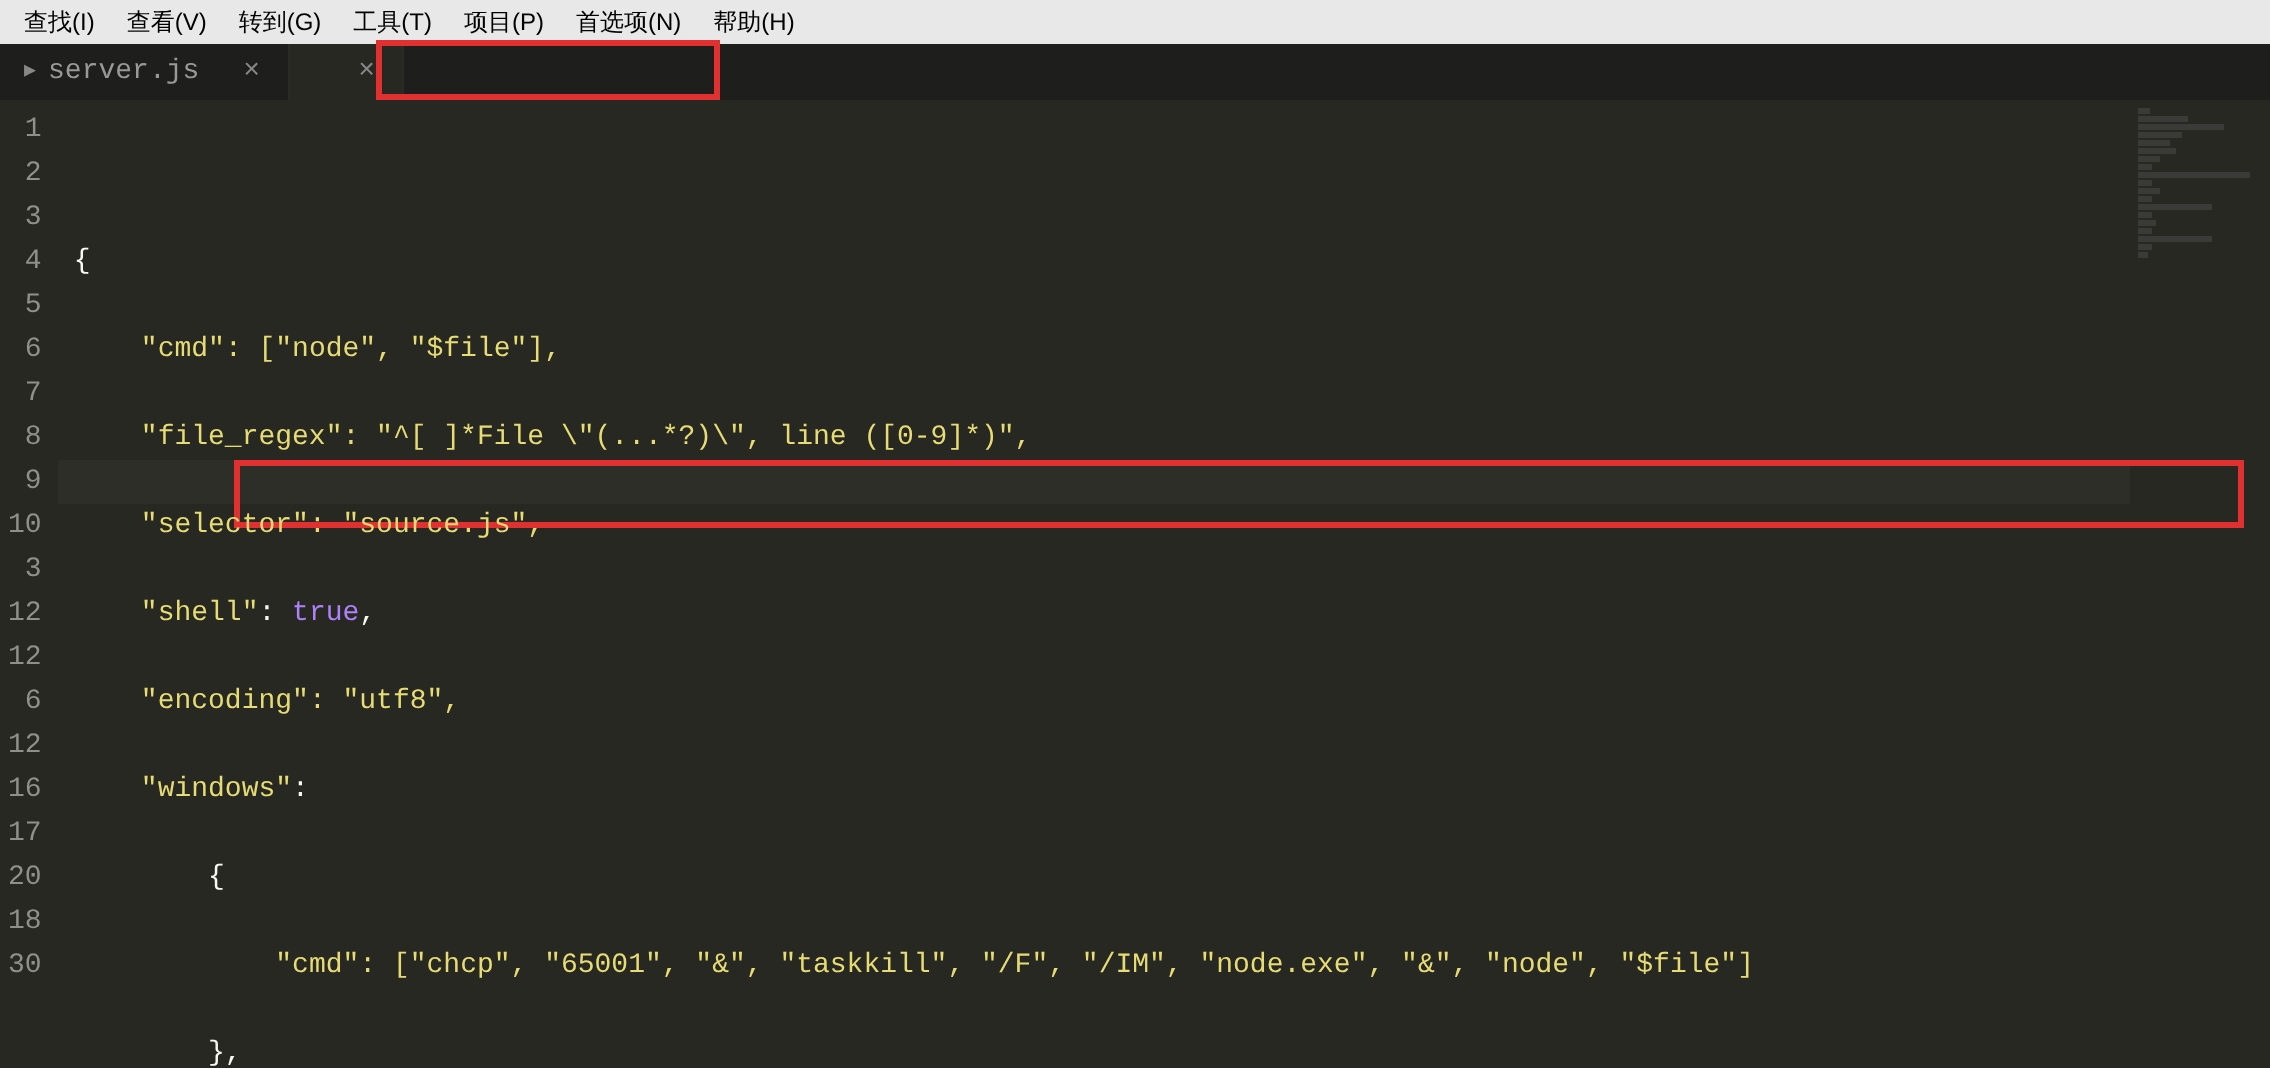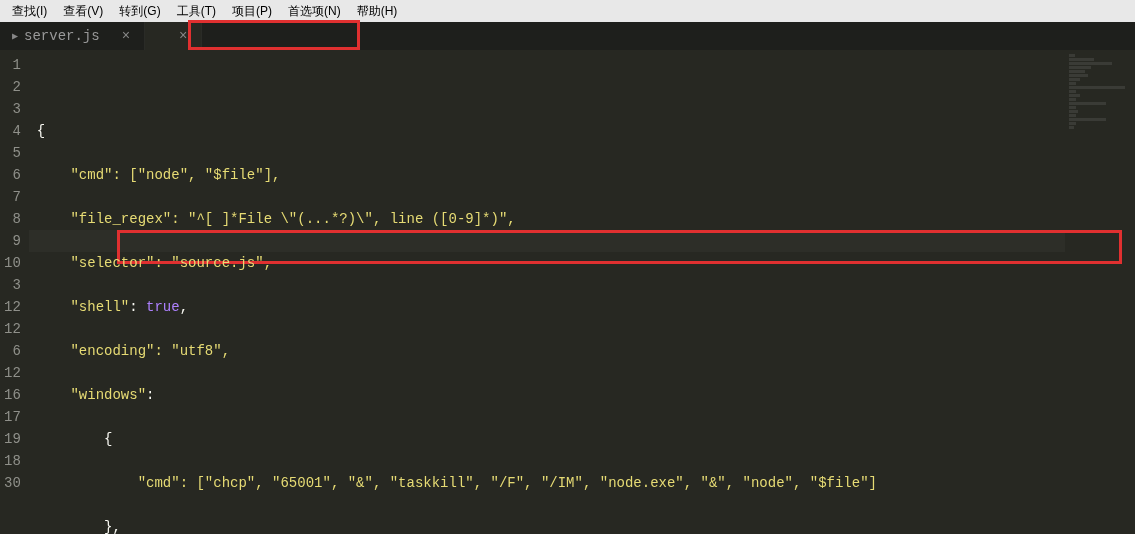--- a/index.html
+++ b/index.html
@@ -167,21 +167,21 @@
     <div>8</div>
     <div>9</div>
     <div>10</div>
     <div>3</div>
     <div>12</div>
     <div>12</div>
     <div>6</div>
     <div>12</div>
     <div>16</div>
     <div>17</div>
-    <div>19</div>
+    <div>20</div>
     <div>18</div>
     <div>30</div>
   </div>
 
   <div class="code">
     <div class="line-highlight"></div>
     <div class="code-highlight hl-windows"></div>
 <div class="code-line"><span class="tok-brace">{</span></div>
 <div class="code-line">    <span class="tok-str">"cmd"</span><span class="tok-str">: ["node", "$file"],</span></div>
 <div class="code-line">    <span class="tok-str">"file_regex"</span><span class="tok-str">: "^[ ]*File \"(...*?)\", line ([0-9]*)",</span></div>

